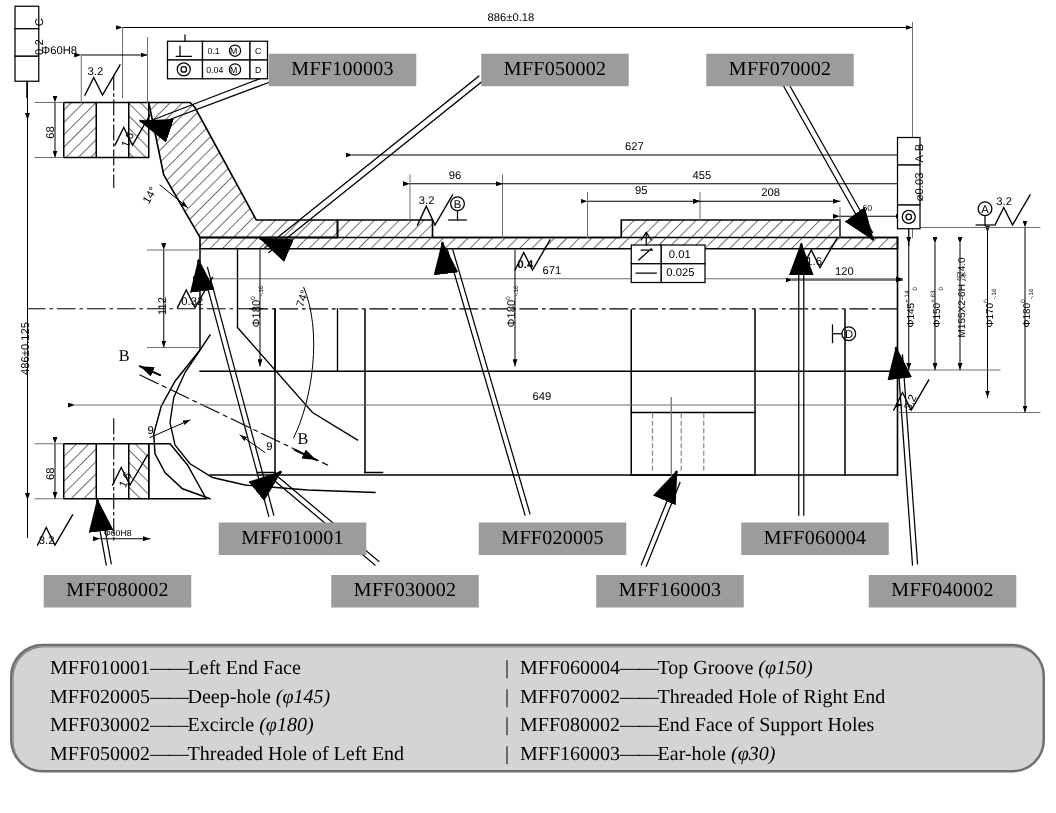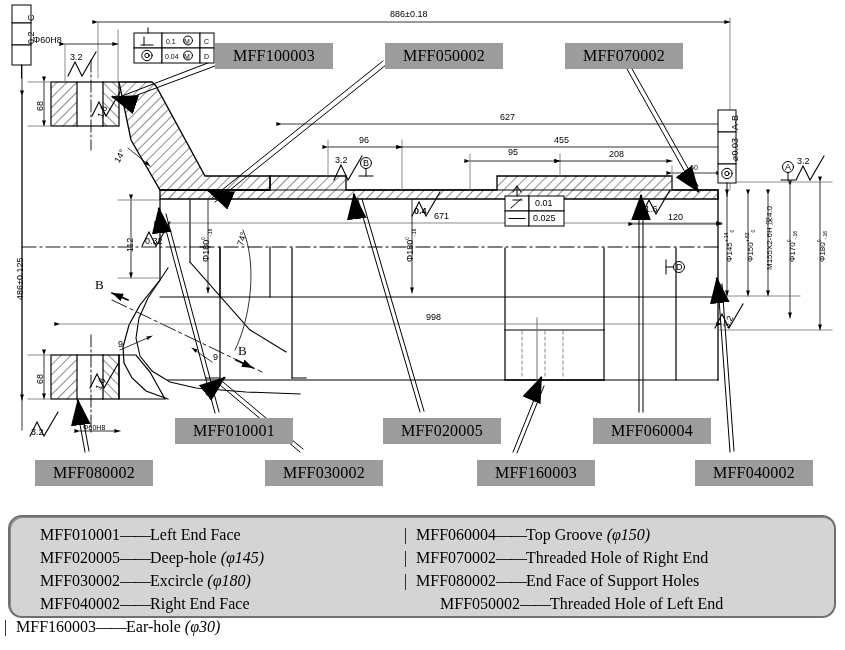--- a/index.html
+++ b/index.html
@@ -27,21 +27,21 @@
     letter-spacing:0.2px;
   }
 
   
   .legend{
     position:absolute;
     left:8px; top:515px;
     width:828px; height:103px;
     background:#d4d4d4;
     border:2px solid #6f6f6f;
-    border-radius:14px;
+    border-radius:26px;
     box-sizing:border-box;
     box-shadow:1px 1px 0 #8d8d8d inset;
   }
   .legend-grid{
     position:absolute;left:0;top:6px;width:100%;
     display:grid;
     grid-template-columns: 400px 428px;
     row-gap:0px;
     font-size:16px;
     line-height:23px;
@@ -374,21 +374,21 @@
     <div class="dtxt s9 vert" style="left:16px;top:300px;transform:rotate(-90deg);">486±0.125</div>
 
     <div class="dtxt s9" style="left:500px;top:113px;">627</div>
     <div class="dtxt s9" style="left:359px;top:136px;">96</div>
     <div class="dtxt s9" style="left:554px;top:136px;">455</div>
     <div class="dtxt s9" style="left:508px;top:148px;">95</div>
     <div class="dtxt s9" style="left:609px;top:150px;">208</div>
     <div class="dtxt s7" style="left:690px;top:163px;">60</div>
     <div class="dtxt s9" style="left:434px;top:212px;">671</div>
     <div class="dtxt s9" style="left:668px;top:213px;">120</div>
-    <div class="dtxt s9" style="left:426px;top:313px;">998</div>
+    <div class="dtxt s9" style="left:426px;top:313px;">649</div>
     <div class="dtxt s9 vert" style="left:126px;top:252px;transform:rotate(-90deg);">112</div>
     <div class="dtxt s9 vert" style="left:36px;top:111px;transform:rotate(-90deg);">68</div>
     <div class="dtxt s9 vert" style="left:36px;top:384px;transform:rotate(-90deg);">68</div>
     <div class="dtxt s9" style="left:118px;top:340px;">9</div>
     <div class="dtxt s9" style="left:213px;top:353px;">9</div>
 
     <div class="dtxt s9" style="left:33px;top:36px;">Φ60H8</div>
     <div class="dtxt s7" style="left:83px;top:423px;">Φ60H8</div>
     <div class="dtxt s9 vert" style="left:201px;top:262px;transform:rotate(-90deg);"><span>Φ180</span><span class="sup">0</span><span class="sub">-.16</span></div>
     <div class="dtxt s9 vert" style="left:405px;top:262px;transform:rotate(-90deg);"><span>Φ180</span><span class="sup">0</span><span class="sub">-.16</span></div>
@@ -451,21 +451,20 @@
 
       <div class="lg-cell lg-left"><span>MFF010001</span><span class="dash">——</span><span>Left End Face</span> <span class="phi"></span></div>
       <div class="lg-cell lg-right"><span>MFF060004</span><span class="dash">——</span><span>Top Groove</span> <span class="phi">(φ150)</span></div>
 
       <div class="lg-cell lg-left"><span>MFF020005</span><span class="dash">——</span><span>Deep-hole</span> <span class="phi">(φ145)</span></div>
       <div class="lg-cell lg-right"><span>MFF070002</span><span class="dash">——</span><span>Threaded Hole of Right End</span> <span class="phi"></span></div>
 
       <div class="lg-cell lg-left"><span>MFF030002</span><span class="dash">——</span><span>Excircle</span> <span class="phi">(φ180)</span></div>
       <div class="lg-cell lg-right"><span>MFF080002</span><span class="dash">——</span><span>End Face of Support Holes</span> <span class="phi"></span></div>
 
-      <div class="lg-cell lg-left"><span>MFF040002</span><span class="dash">——</span><span>Right End Face</span> <span class="phi"></span></div>
 
       <div class="lg-cell lg-left"><span>MFF050002</span><span class="dash">——</span><span>Threaded Hole of Left End</span> <span class="phi"></span></div>
       <div class="lg-cell lg-right"><span>MFF160003</span><span class="dash">——</span><span>Ear-hole</span> <span class="phi">(φ30)</span></div>
 
     </div>
   </div>
 
 </div>
 
 </body></html>

